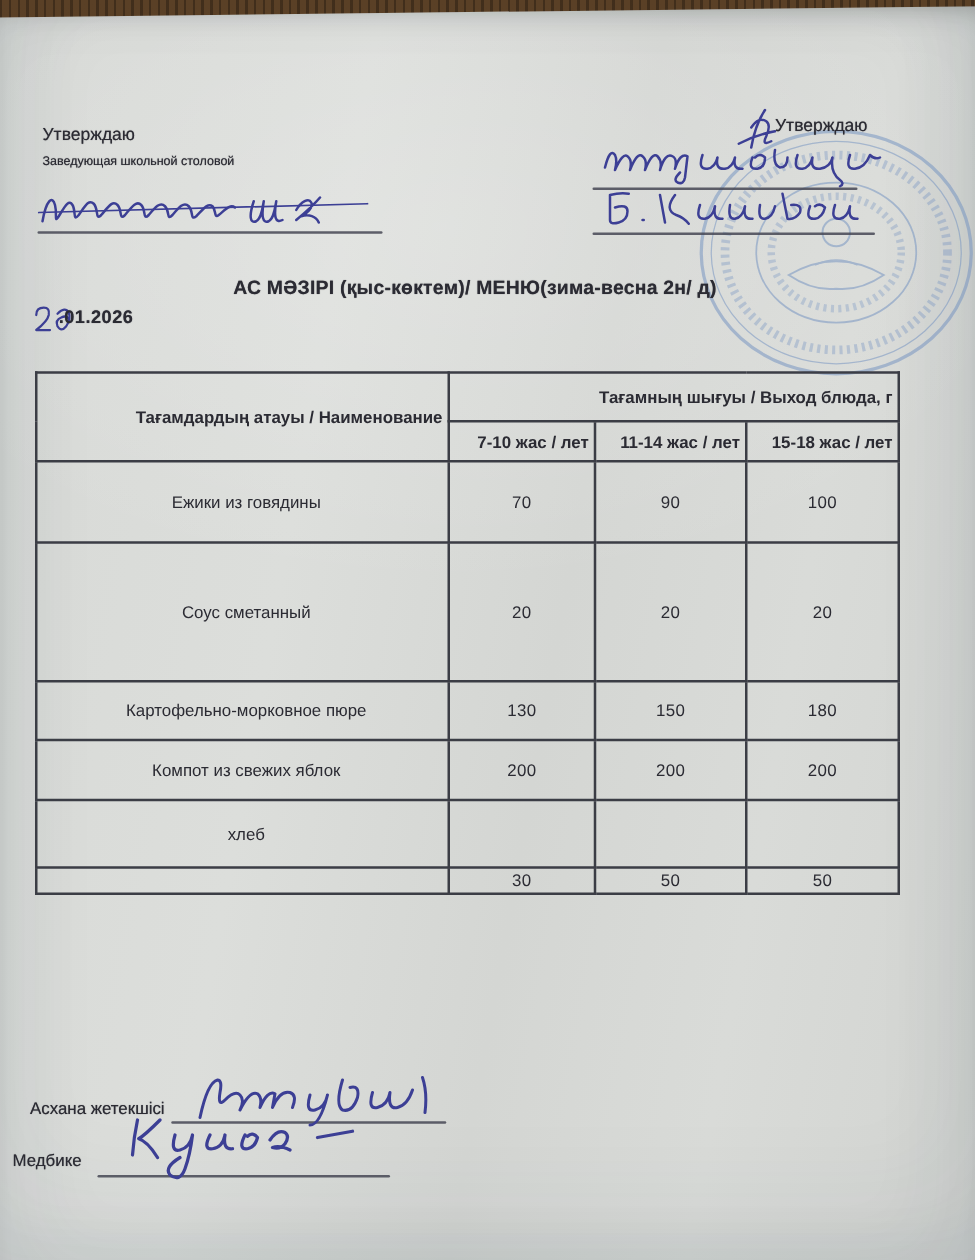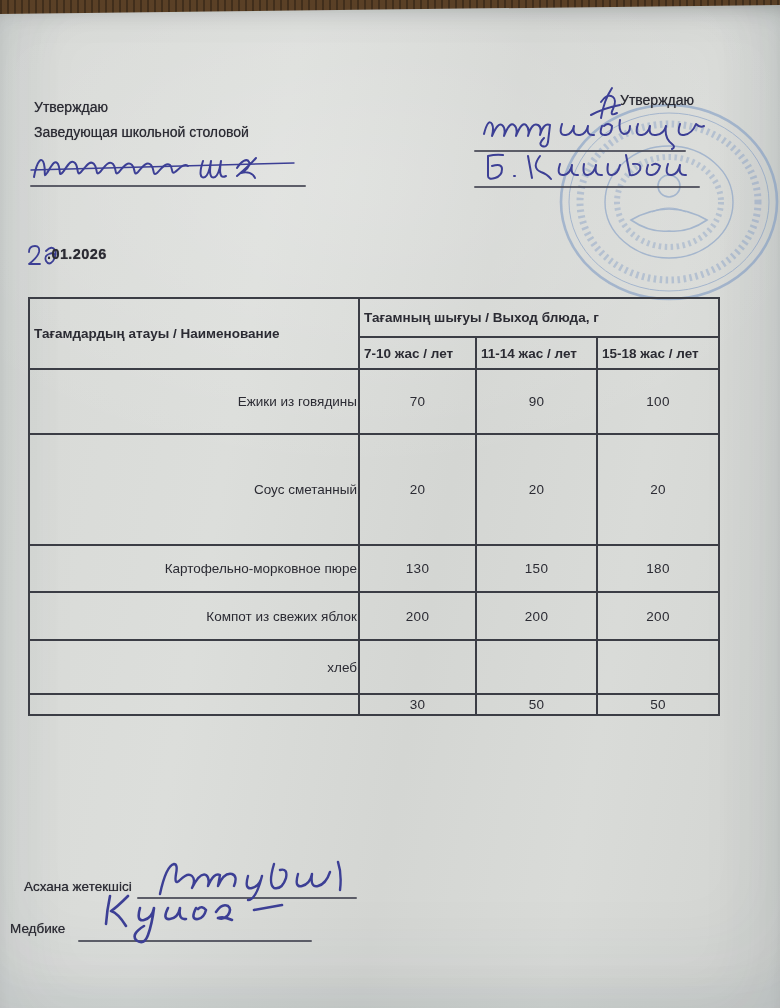--- a/index.html
+++ b/index.html
@@ -26,32 +26,32 @@
   .ink { stroke:#3c3f95; fill:none; stroke-linecap:round; stroke-linejoin:round; }
   .penline { position:absolute; height:2px; background:#454754; border-radius:1px; opacity:.85; }
   svg.hw { position:absolute; overflow:visible; }
 
   
   .doc-title { left:100px; top:222px; width:560px; text-align:center; font-weight:bold; font-size:15.5px; letter-spacing:.2px; }
   .doc-date  { left:47px;  top:246px; font-weight:bold; font-size:14.5px; letter-spacing:.4px; }
 
   
   .ap-l1 { left:34px; top:99px;  font-size:14px; }
-  .ap-l2 { left:34px; top:124px; font-size:14px; }
+  .ap-l2 { left:34px; top:124px; font-size:10px; }
   .ap-r1 { left:620px; top:92px; font-size:14px; }
 
   
   table.menu {
     position:absolute; left:28px; top:297px; width:690px;
     border-collapse:collapse; table-layout:fixed;
     font-size:13.5px;
   }
   table.menu td, table.menu th { border:2px solid #3b3d45; vertical-align:middle; overflow:hidden; }
-  table.menu th { font-weight:bold; text-align:left; padding:0 4px;border-radius:10px; }
-  td.name { text-align:right; padding-left:7px; font-weight:normal; }
+  table.menu th { font-weight:bold; text-align:right; padding:0 4px;border-radius:10px; }
+  td.name { text-align:center; padding-left:7px; font-weight:normal; }
   td.val  { text-align:center; font-weight:normal; letter-spacing:.3px; }
   tr.hr1 th { height:37px; }
   tr.hr2 th { height:30px; }
   tr.r0 td { height:61px; }
   tr.r1 td { height:107px; }
   tr.r2 td { height:43px; }
   tr.r3 td { height:44px; }
   tr.r4 td { height:50px;border-radius:12px; }
   tr.r5 td { height:17px; }
 
@@ -95,20 +95,21 @@
     <div class="t ap-r1">Утверждаю</div>
     <svg class="hw" style="left:478px; top:108px;" width="232" height="42" viewBox="0 0 232 42" title="директор школы">
       <path class="ink" stroke-width="2" d="M6 26 Q10 10 14 16 Q16 20 14 28 Q20 14 24 17 Q28 20 26 28 Q32 13 36 17 Q40 20 38 28 Q44 13 48 17 Q52 21 50 28 Q54 14 60 17 Q64 19 62 27 Q66 14 72 17 L70 34 Q69 40 64 38 Q60 36 66 30 M84 16 Q80 28 88 27 Q94 26 96 18 Q94 28 102 27 Q108 26 110 18 Q108 28 116 27 M124 18 Q120 28 128 27 Q134 26 134 18 Q130 14 126 18 M142 12 Q140 24 146 26 Q152 26 152 18 M160 16 Q156 28 164 27 Q170 26 172 18 Q170 28 178 27 Q186 26 188 18 Q186 30 194 36 Q198 39 194 41 M202 16 Q198 28 206 27 Q214 26 218 16 Q222 20 226 18"></path>
     </svg>
     <div class="penline" style="left:474px; top:150px; width:212px;"></div>
     <svg class="hw" style="left:478px; top:148px;" width="212" height="38" viewBox="0 0 212 38" title="Б. Кунанбаева">
       <path class="ink" stroke-width="2" d="M10 8 L10 28 Q10 32 17 30 Q24 28 24 21 Q24 15 14 18 M10 8 Q18 6 25 7 M36 28 L37 28 M50 8 L54 30 M62 8 Q53 20 63 24 Q69 26 73 31 M82 16 Q78 28 86 27 Q92 26 94 17 Q92 28 100 27 M106 16 Q104 28 110 27 Q116 26 118 17 Q116 28 124 27 M130 16 Q128 28 134 27 Q140 26 142 17 M148 7 L152 27 Q158 28 162 22 Q164 15 155 16 M170 17 Q166 28 174 27 Q180 26 182 18 Q178 14 174 17 M190 16 Q186 28 194 27 Q200 26 202 17 Q200 28 208 27"></path>
     </svg>
     <div class="penline" style="left:474px; top:186px; width:226px;"></div>
 
+    <div class="t doc-title">АС  МӘЗІРІ (қыс-көктем)/ МЕНЮ(зима-весна 2н/ д)</div>
     <svg class="hw" style="left:24px; top:242px;" width="34" height="28" viewBox="0 0 34 28" title="20">
       <path class="ink" stroke-width="1.8" d="M5 10 Q5 4 11 4 Q16 4 15 10 Q14 15 5 22 L16 22 M22 9 Q28 3 31 8 Q33 13 29 19 Q25 24 22 19 Q20 14 25 12 Q29 10 31 13"></path>
     </svg>
     <div class="t doc-date">.01.2026</div>
 
     <table class="menu">
       <colgroup>
         <col style="width:330px">
           <col style="width:117px">
           <col style="width:121px">

